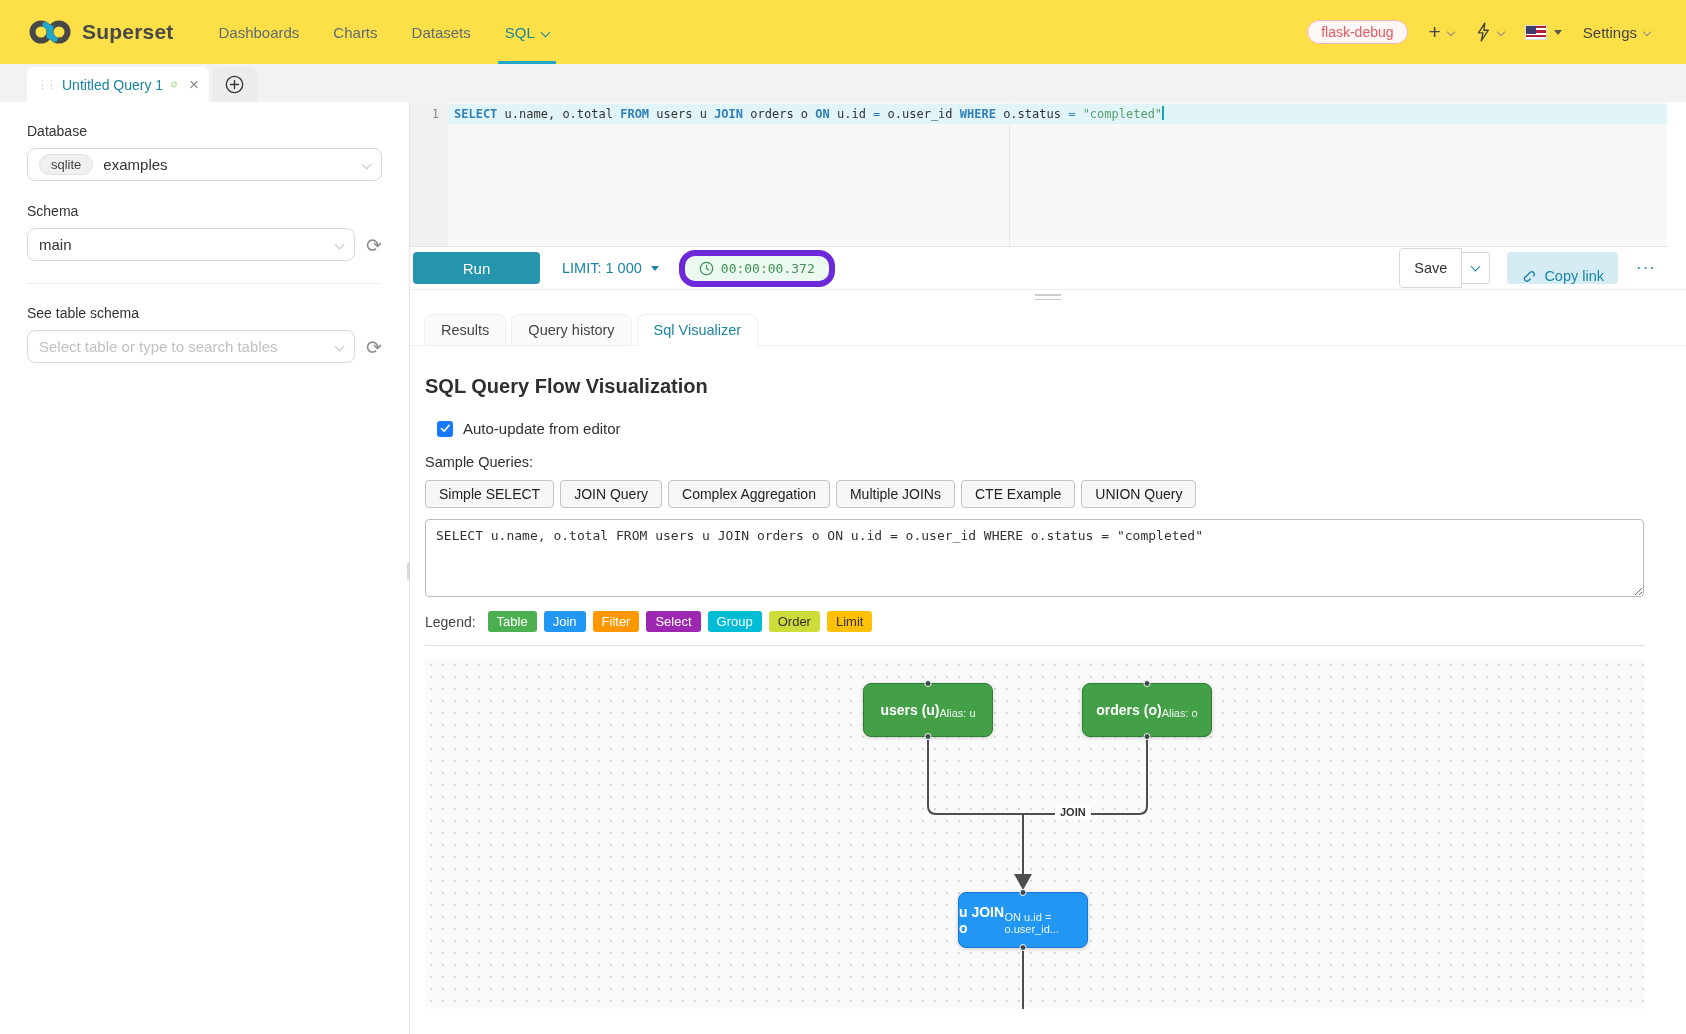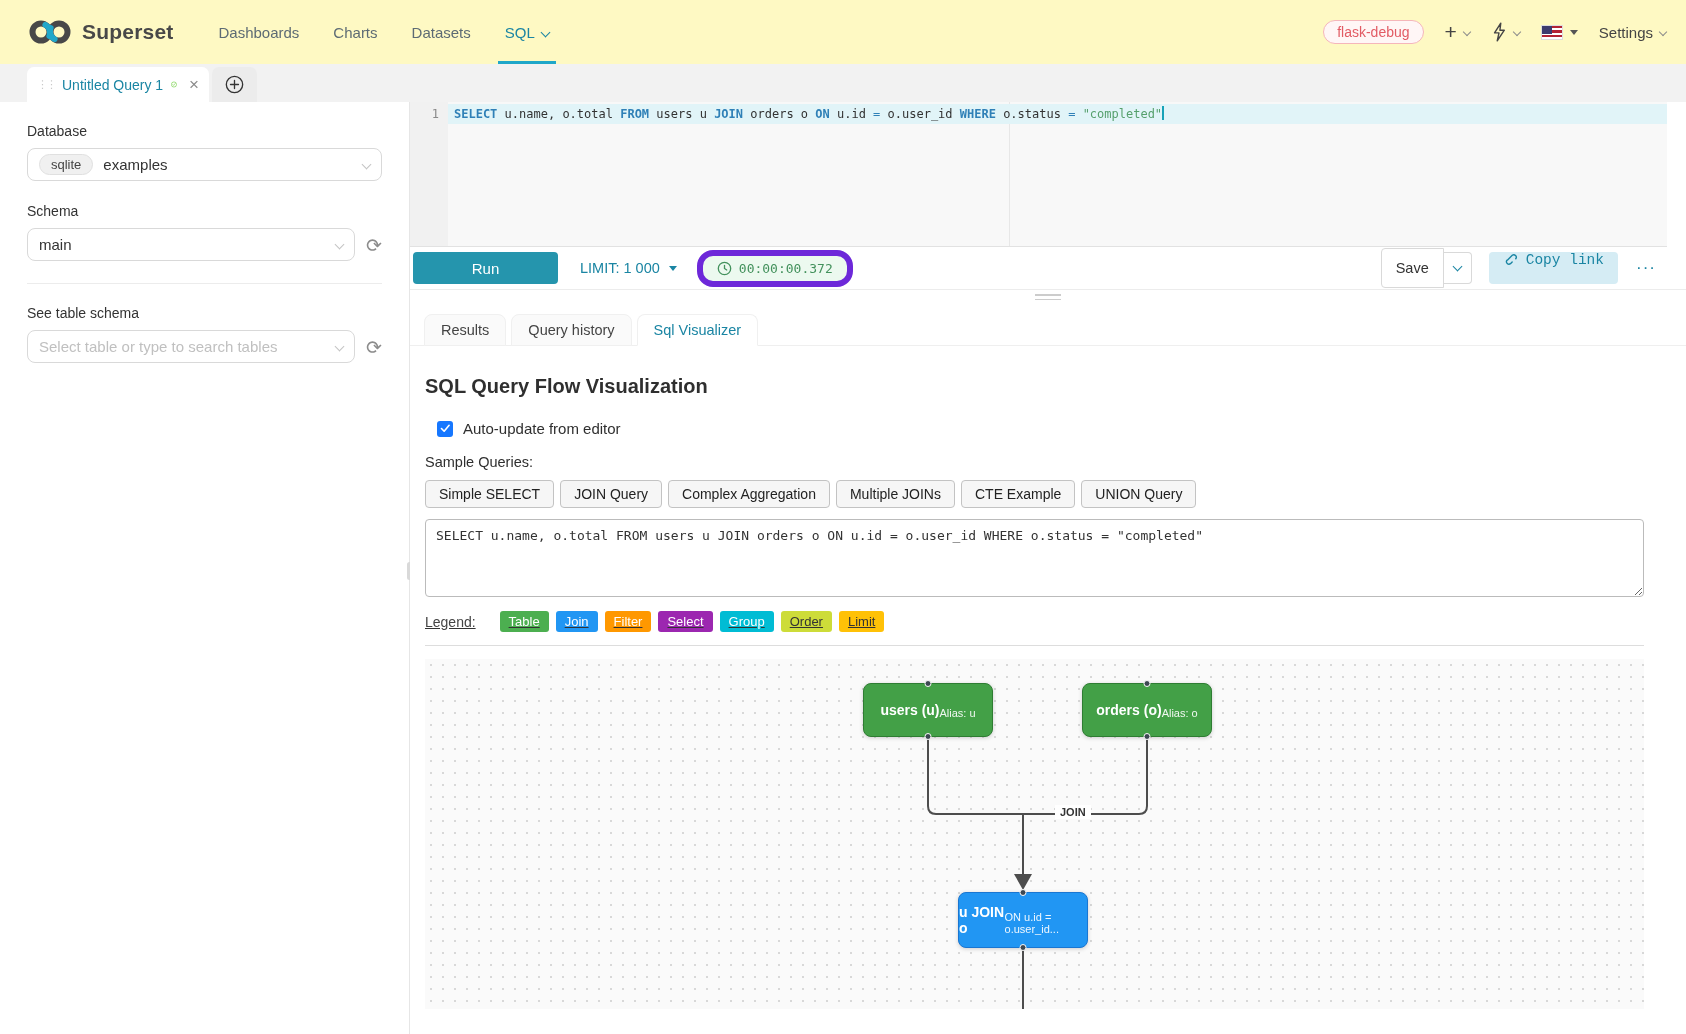--- a/index.html
+++ b/index.html
@@ -1,20 +1,20 @@
 <!DOCTYPE html>
 <html><head>
 <meta charset="utf-8">
 <style>
   * { box-sizing: border-box; margin: 0; padding: 0; }
   html,body { width:1686px; height:1034px; overflow:hidden; background:#fff;
     font-family:"Liberation Sans", sans-serif; color:#333; }
 
   
-  .navbar { height:64px; display:flex; align-items:center; padding:0 20px 0 27px; background:#fef9c3; }
+  .navbar { height:64px; display:flex; align-items:center; padding:0 36px 0 27px; background:#fde047; }
   .brand { display:flex; align-items:center; gap:9px; }
   .brand-text { font-size:21px; font-weight:700; color:#484848; letter-spacing:.2px; }
   .nav-items { display:flex; align-items:stretch; height:64px; margin-left:28px; }
   .nav-item { position:relative; display:flex; align-items:center; padding:0 17px; font-size:15px;
     color:#5d6b74; cursor:pointer; }
   .nav-item.active { color:#1a85a3; }
   .nav-item.active::after { content:""; position:absolute; left:10px; right:10px; bottom:0; height:3px; background:#20a7c9; }
   .chev { display:inline-block; width:7px; height:7px; border-right:1.6px solid currentColor;
     border-bottom:1.6px solid currentColor; transform:rotate(45deg); margin-left:7px; vertical-align:2px; }
   .chev.sm { width:6px; height:6px; color:#8c8c8c; }
@@ -67,34 +67,34 @@
   .code-line { background:#e1f4f8; padding-left:6px; white-space:pre; position:relative; z-index:1; }
   .tok-k { color:#2f80b7; font-weight:700; }
   .tok-o { color:#2f80b7; }
   .tok-s { color:#56a06d; }
   .tok-p { color:#333; }
   .cursor { display:inline-block; width:2px; height:14px; background:#17a2b8; vertical-align:-2px; }
   .print-margin { position:absolute; left:561px; top:0; bottom:0; width:1px; background:#e7e7e7; }
 
   
   .toolbar { height:43px; display:flex; align-items:center; padding:0 30px 0 3px; border-bottom:1px solid #ececec; background:#fff; }
-  .run-btn { width:145px; height:32px; background:#2595ad; color:#fff; font-size:15px; border:none;
+  .run-btn { width:127px; height:32px; background:#2595ad; color:#fff; font-size:15px; border:none;
     border-radius:4px; cursor:pointer; font-family:inherit; }
   .limit { display:flex; align-items:center; margin-left:22px; color:#1a85a3; font-size:14.5px; cursor:pointer; }
   .limit .caret { border-top-color:#1a85a3; margin-left:9px; }
   .timer { display:flex; align-items:center; gap:7px; margin-left:20px; background:#ecf9ef; border:6px solid #6d28d9;
     border-radius:16px; padding:5px 14px; color:#43915c; font-family:"DejaVu Sans Mono",monospace; font-size:13px; }
   .toolbar-right { margin-left:auto; display:flex; align-items:center; }
   .save-btn { height:40px; width:63px; background:#fff; border:1px solid #d9d9d9; border-radius:4px 0 0 4px;
     font-size:14.5px; color:#333; cursor:pointer; font-family:inherit; }
   .save-chev { height:32px; width:28px; background:#fff; border:1px solid #d9d9d9; border-left:none;
     border-radius:0 4px 4px 0; color:#1a85a3; display:flex; align-items:center; justify-content:center; cursor:pointer; }
   .save-chev .chev { margin:0 0 3px 0; }
-  .copy-link { height:32px; display:flex; align-items:flex-start; gap:8px; background:#d5ecf4; border:none;
-    border-radius:4px; color:#1a85a3; font-size:14.5px; padding:0 14px; margin-left:17px; cursor:pointer; font-family:Liberation Mono, monospace; }
+  .copy-link { height:32px; display:flex; align-items:flex-end; gap:8px; background:#d5ecf4; border:none;
+    border-radius:4px; color:#1a85a3; font-size:14.5px; padding:0 14px; margin-left:17px; cursor:pointer; font-family:Liberation Sans, sans-serif; }
   .more-dots { color:#1a85a3; font-size:17px; letter-spacing:1px; margin-left:18px; cursor:pointer; }
 
   
   .south { flex:1; position:relative; background:#fff; }
   .pane-handle { position:absolute; top:4px; left:50%; transform:translateX(-50%); width:26px; cursor:row-resize; }
   .pane-handle i { display:block; height:1.5px; background:#ccc; margin-bottom:3px; }
   .south-tabs { display:flex; align-items:flex-end; padding-left:14px; margin-top:24px; border-bottom:1px solid #efefef; }
   .stab { padding:7px 16px 7px; margin-right:5px; margin-bottom:-1px; background:#fafafa; border:1px solid #f0f0f0;
     border-radius:8px 8px 0 0; font-size:14.5px; color:#444; cursor:pointer; }
   .stab.active { background:#fff; color:#1a85a3; border-bottom:1px solid #fff; }
@@ -104,21 +104,21 @@
   .auto-row { display:flex; align-items:center; margin-bottom:17px; cursor:pointer;padding-left:12px; }
   .checkbox { width:16px; height:16px; background:#1677ff; border-radius:3px; display:flex; align-items:center;
     justify-content:center; }
   .auto-label { font-size:15px; margin-left:10px; color:#2f2f2f; }
   .sq-label { font-size:14.5px; color:#2f2f2f; margin-bottom:10px; }
   .sq-buttons { display:flex; gap:6px; }
   .sq-btn { padding:5px 13px; border:1px solid #c3c3c3; border-radius:4px; background:#f6f6f6; font-size:14px;
     color:#222; cursor:pointer; font-family:inherit; white-space:nowrap; }
   .sql-input { display:block; margin-top:11px; width:1219px; height:78px; border:1px solid #bbb; border-radius:4px;
     padding:8px 10px; font-family:"DejaVu Sans Mono",monospace; font-size:13px; color:#333; resize:both; }
-  .legend-row { display:flex; align-items:center; gap:24px; margin-top:14px;text-decoration:underline; }
+  .legend-row { display:flex; align-items:center; gap:12px; margin-top:14px; }
   .legend-label { font-size:14px; color:#444; }
   .chip { padding:3px 9px; border-radius:3px; font-size:13px; font-weight:500; }
   .content hr { border:none; border-top:1px solid #ddd; width:1219px; margin-top:13px; }
 
   
   .flow { position:relative; margin-top:13px; width:1219px; height:350px; background:#fafafa;
     background-image:radial-gradient(#d8d8d8 1px, transparent 1.2px); background-size:12px 12px; overflow:hidden; }
   .flow svg { position:absolute; left:0; top:0; }
   .flow-node { position:absolute; border-radius:8px; border:1px solid; color:#fff; display:flex;
     flex-direction:row; align-items:center; justify-content:center; box-shadow:0 1px 4px rgba(0,0,0,.18); cursor:grab; }

